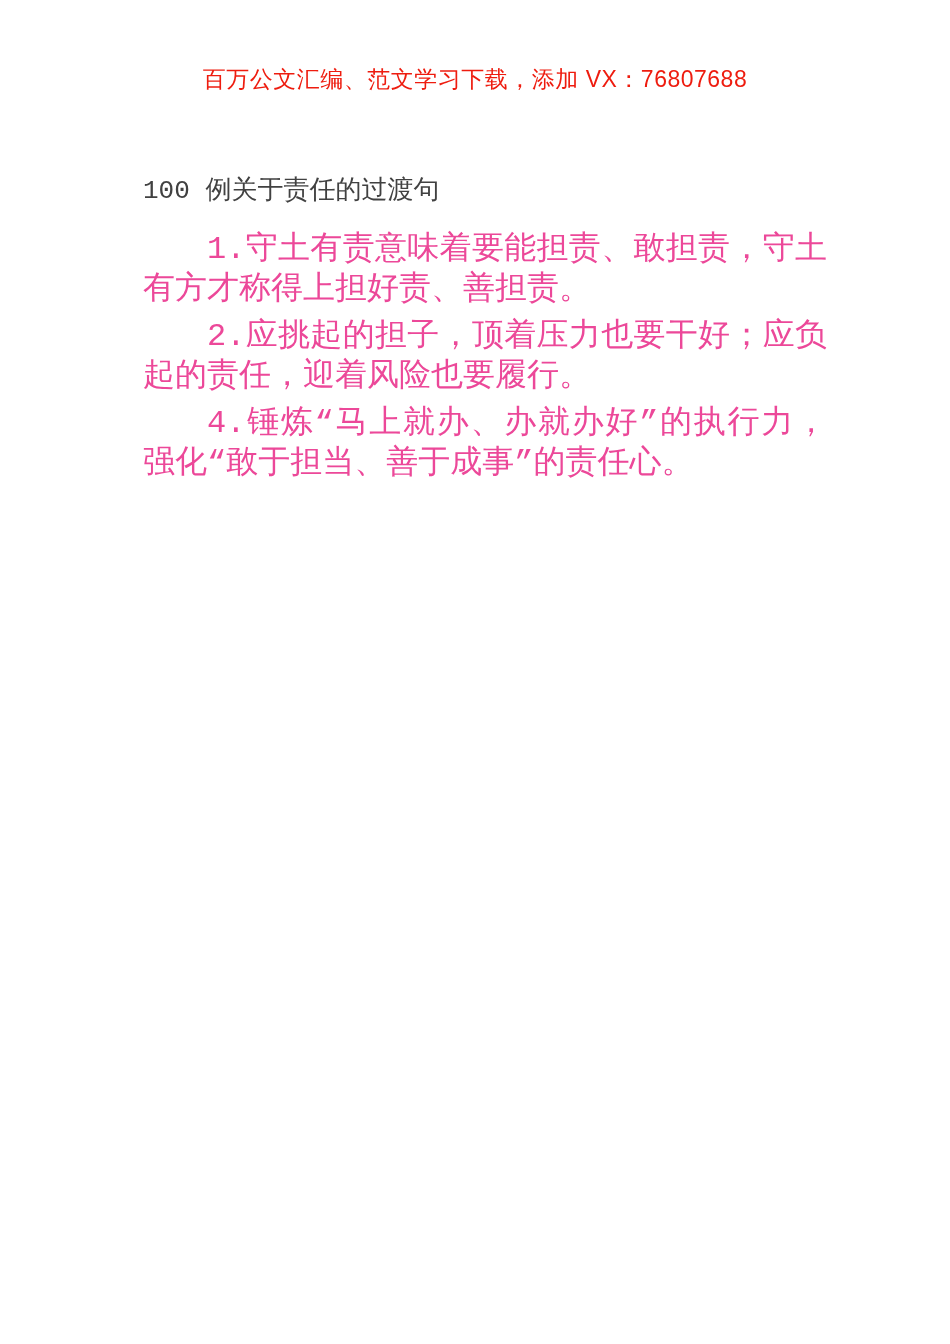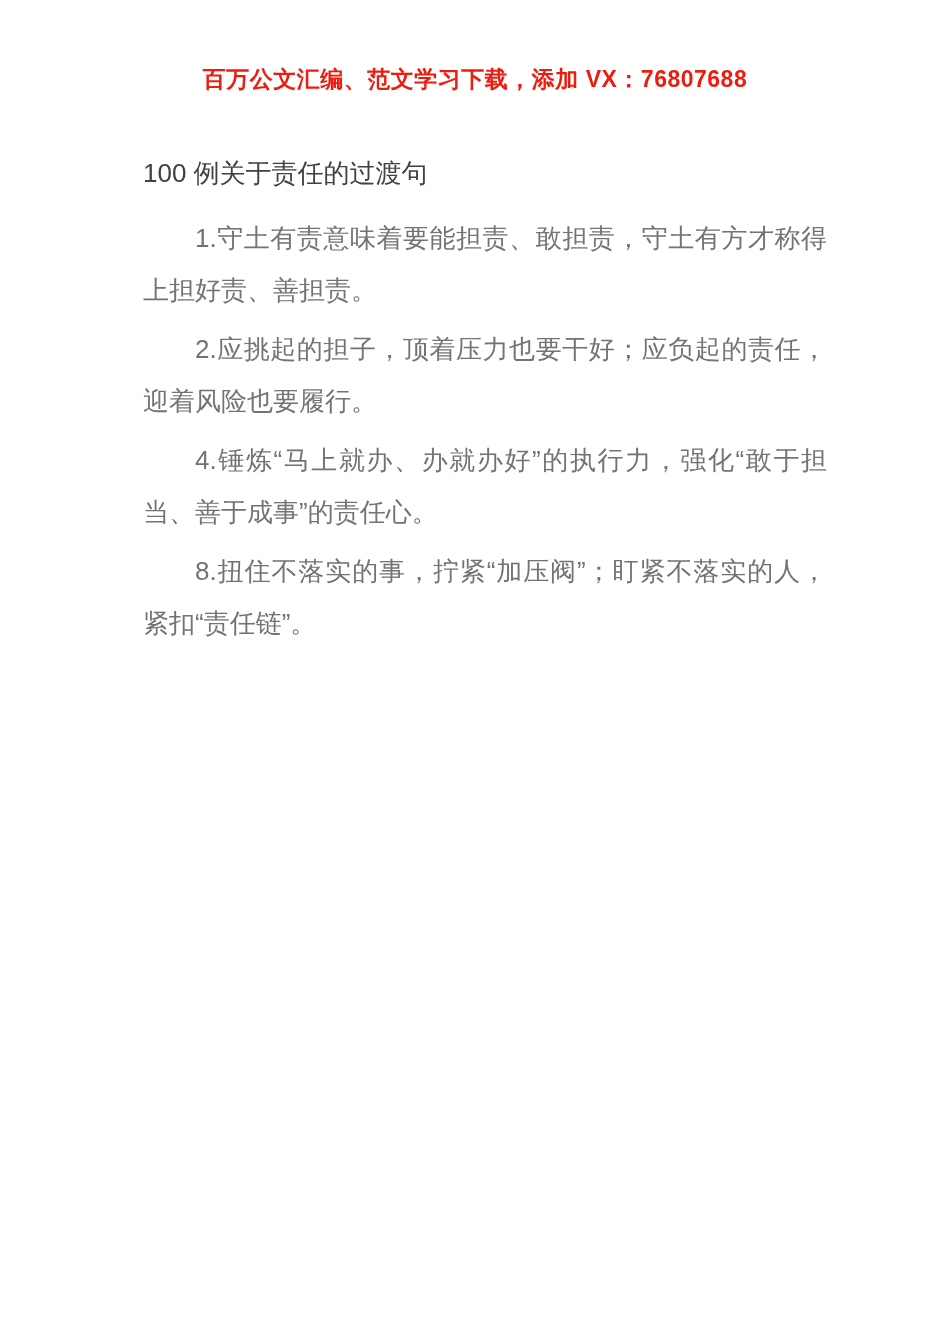--- a/index.html
+++ b/index.html
@@ -15,56 +15,55 @@
   .header-notice {
     position: absolute;
     top: 64px;
     left: 0;
     width: 100%;
     text-align: center;
     font-size: 23px;
     line-height: 30px;
     color: #ee1c0f;
     letter-spacing: 0.5px;
-    font-weight: bold;
   }
   .content {
     position: absolute;
     left: 143px;
-    top: 147px;
+    top: 165px;
     width: 684px;
+    font-family: Liberation Mono, monospace;
   }
   .doc-title {
     font-size: 26px;
     line-height: 52px;
     font-weight: 400;
     color: #414141;
     margin: 0 0 13px 0;
   }
   .para {
-    font-size: 26px;
-    line-height: 52px;
-    color: #737373;
+    font-size: 32px;
+    line-height: 40px;
+    color: #ec4899;
     text-indent: 2em;
     margin: 0 0 7px 0;
     text-align: justify;
     text-justify: inter-ideograph;
   }
 </style>
 </head>
 <body>
 
 <div class="page">
 
   <div class="header-notice">百万公文汇编、范文学习下载，添加 VX：76807688</div>
 
   <div class="content">
 
     <h1 class="doc-title">100 例关于责任的过渡句</h1>
 
     <p class="para">1.守土有责意味着要能担责、敢担责，守土有方才称得上担好责、善担责。</p>
     <p class="para">2.应挑起的担子，顶着压力也要干好；应负起的责任，迎着风险也要履行。</p>
     <p class="para">4.锤炼“马上就办、办就办好”的执行力，强化“敢于担当、善于成事”的责任心。</p>
-    <p class="para">8.扭住不落实的事，拧紧“加压阀”；盯紧不落实的人，紧扣“责任链”。</p>
 
   </div>
 
 </div>
 
 </body></html>

